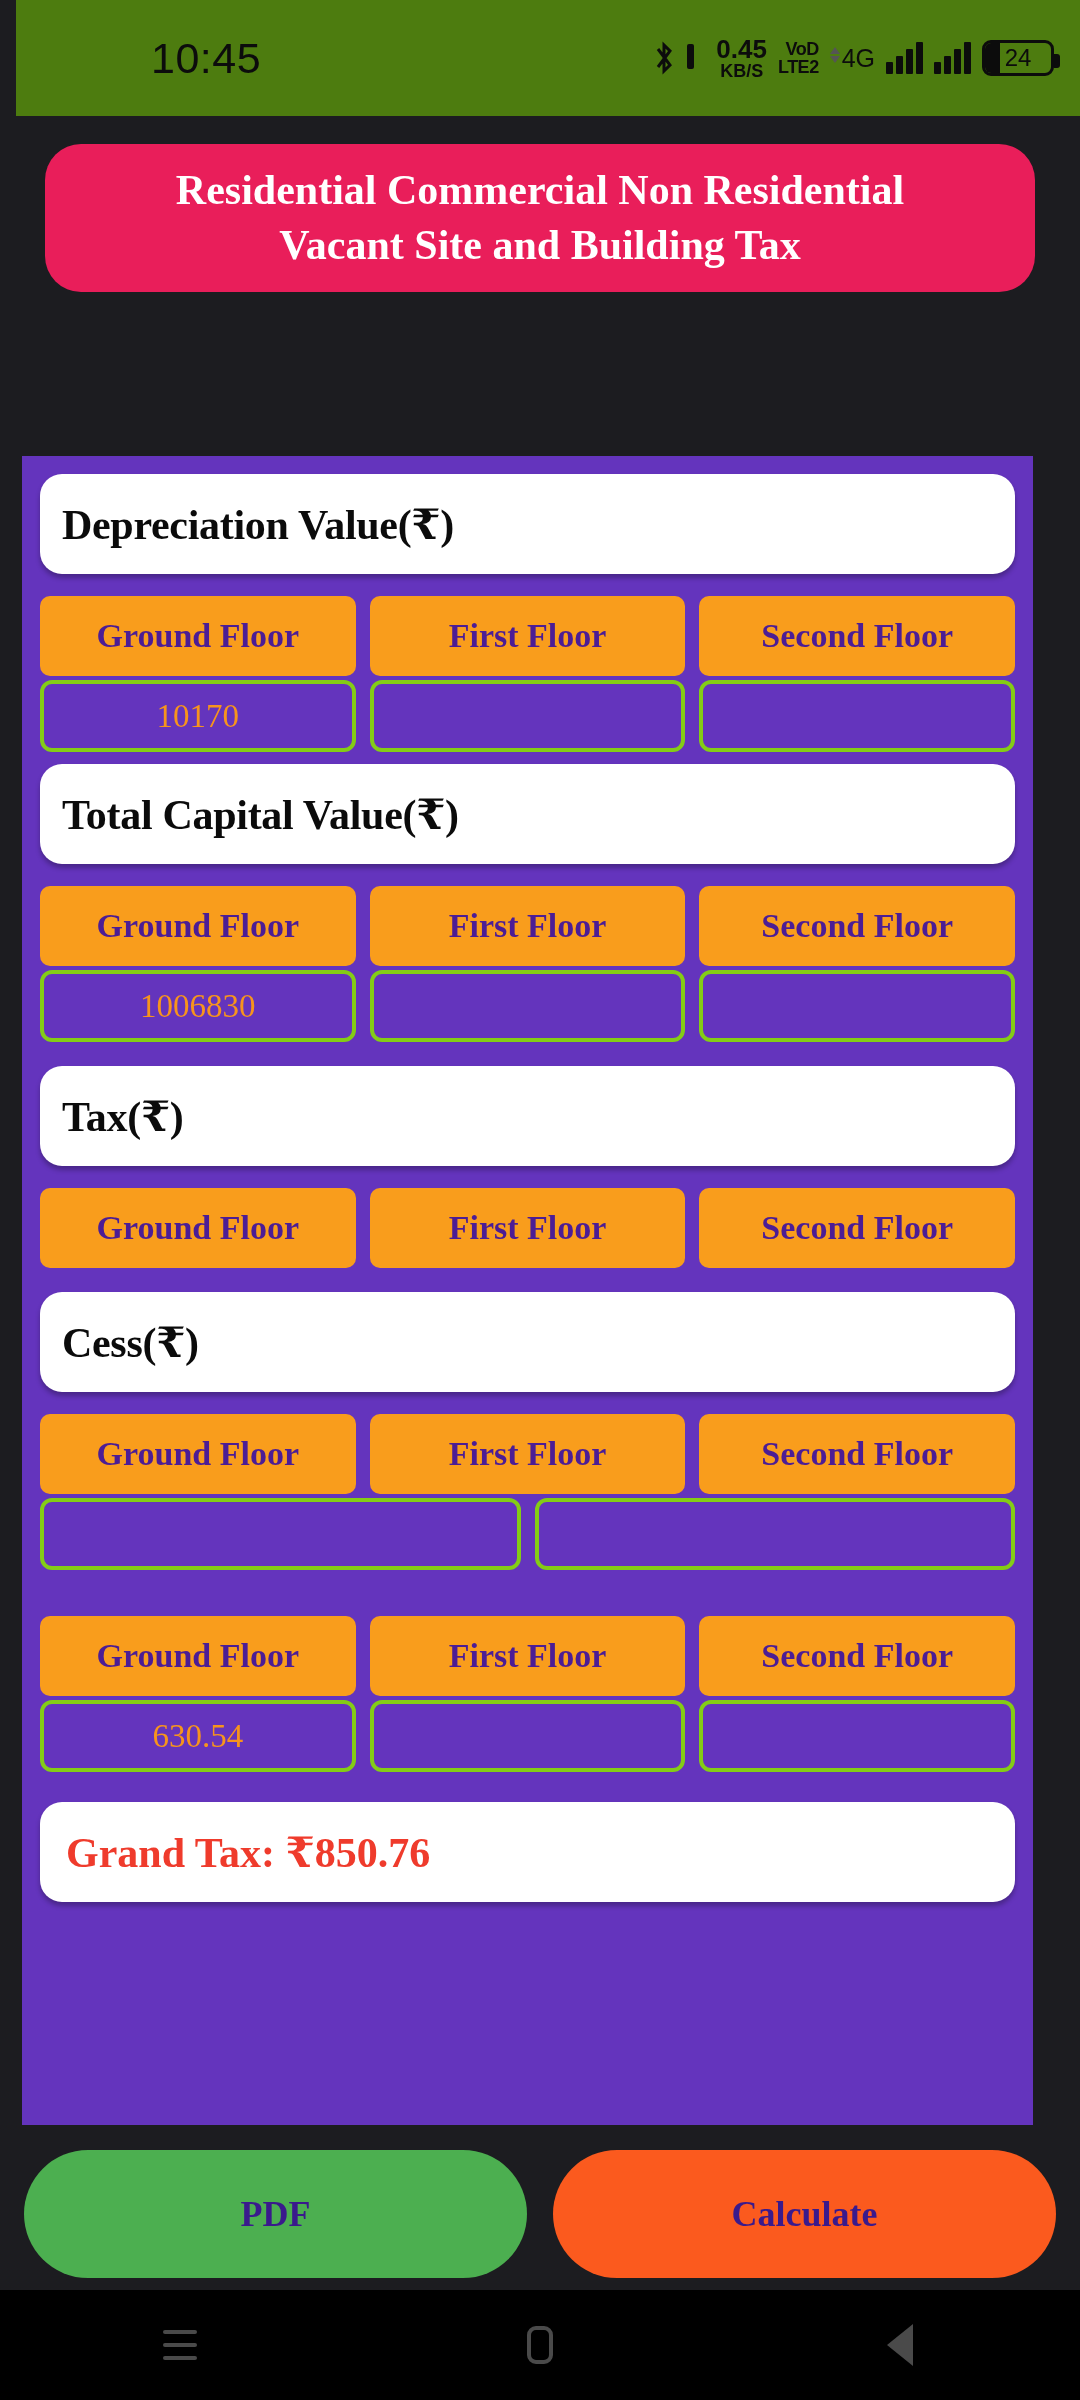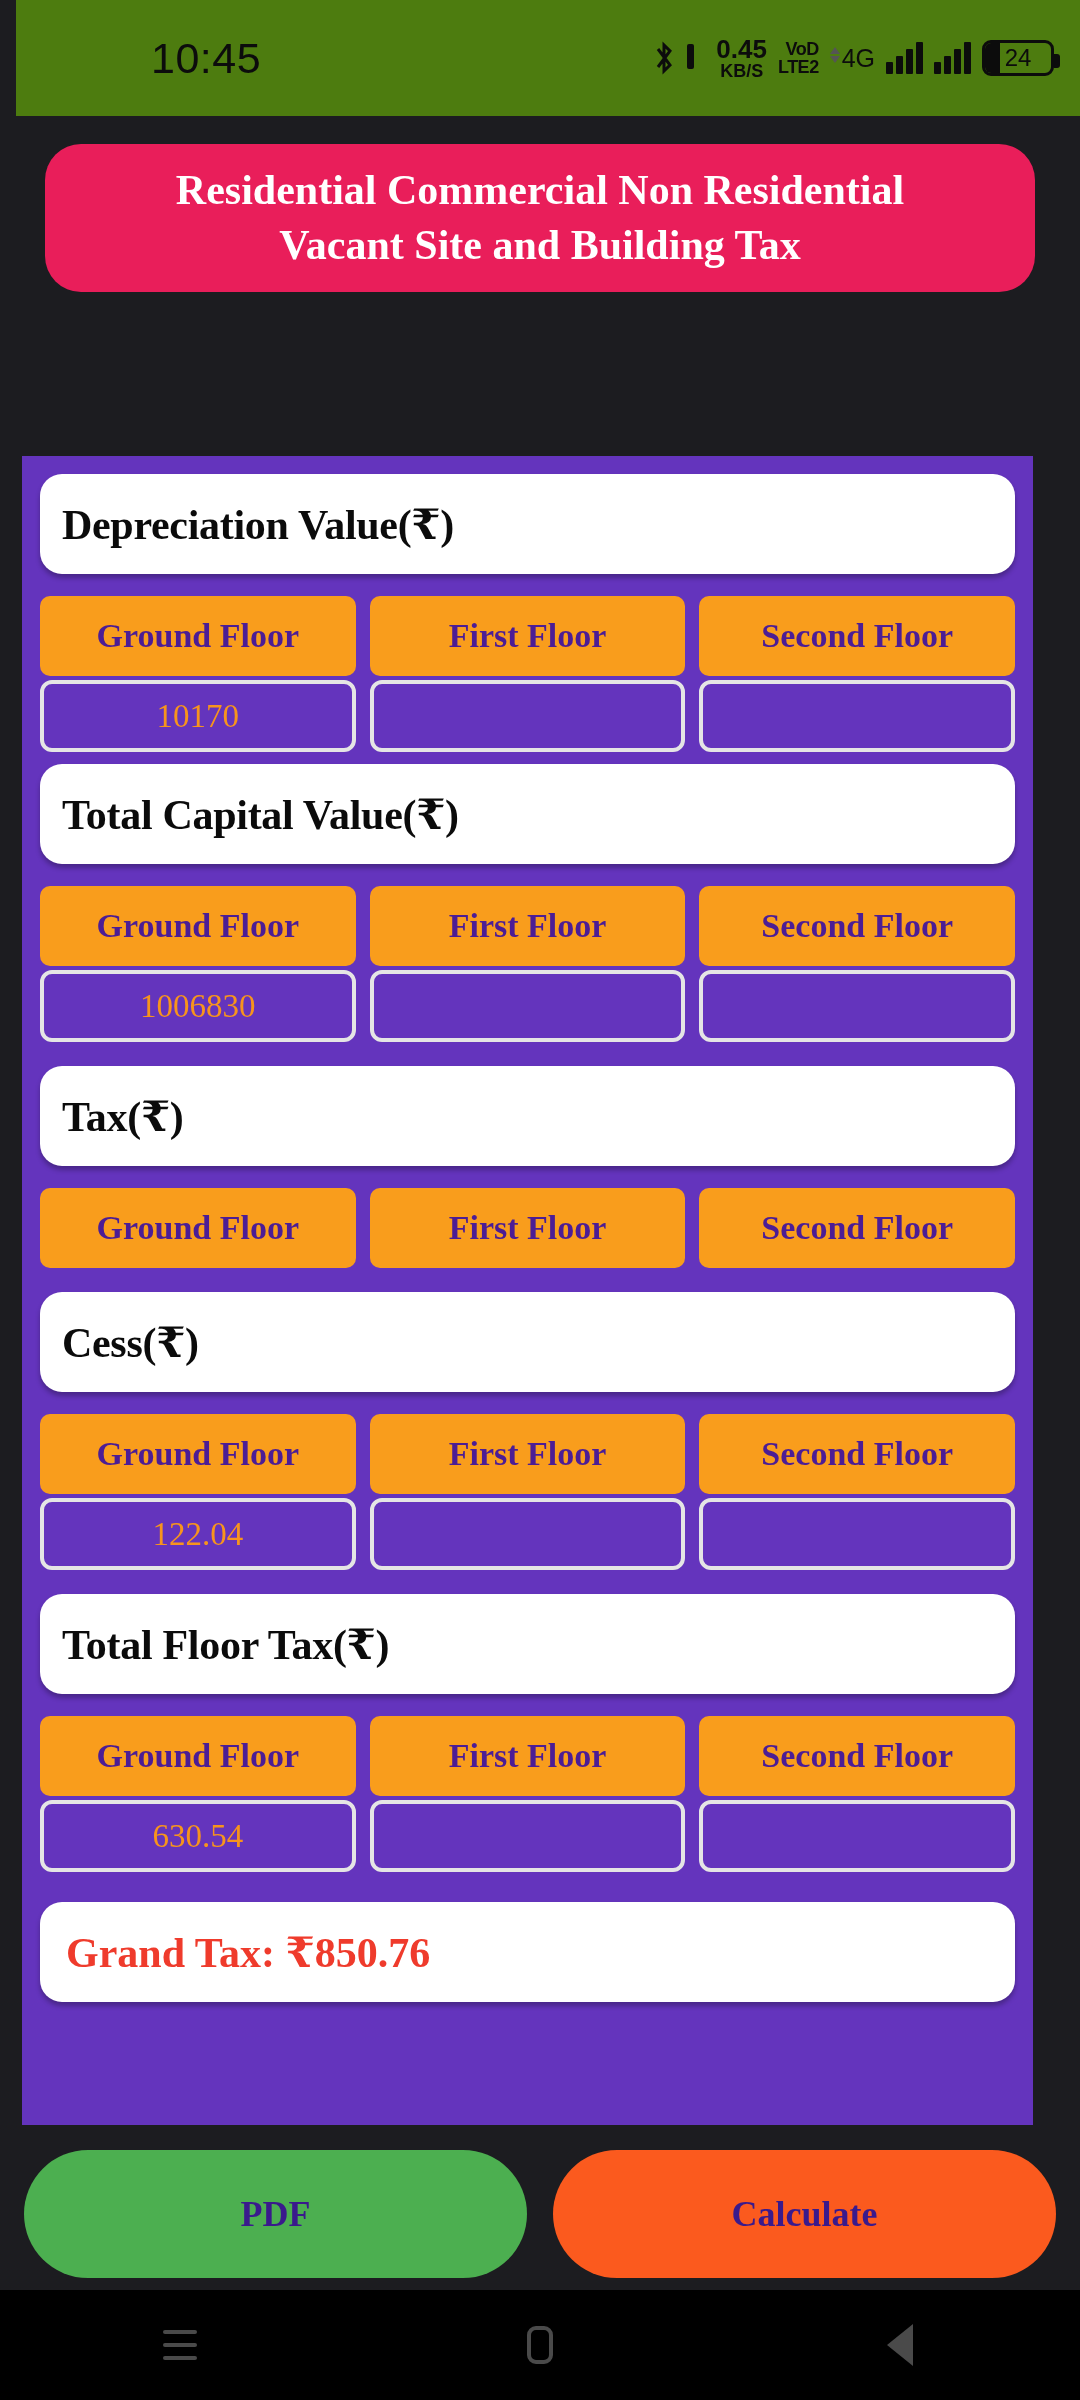--- a/index.html
+++ b/index.html
@@ -91,21 +91,21 @@
     font-size:42px; font-weight:700; color:#0b0b0b; letter-spacing:-.3px;
   }
   .floor-row{ display:flex; gap:14px; margin-top:22px; }
   .floor-head{
     flex:1; background:#f99d1c; border-radius:10px; height:80px;
     display:flex; align-items:center; justify-content:center;
   }
   .floor-head span{ font-size:34px; font-weight:700; color:#4c1d95; }
   .value-row{ display:flex; gap:14px; margin-top:4px; }
   .value-box{
-    flex:1; height:72px; border:4px solid #e5e5e5; border-radius:12px;
+    flex:1; height:72px; border:4px solid #84cc16; border-radius:12px;
     background:#6434bd; display:flex; align-items:center; justify-content:center;
   }
   .value-box span{ font-size:33px; color:#f7941d; font-weight:400; }
   .grand-card{
     background:#ffffff; border-radius:22px; height:100px;
     display:flex; align-items:center; padding:0 26px;
     box-shadow:0 4px 5px rgba(0,0,0,.28);
   }
   .grand-card .grand-text{ font-size:42px; font-weight:700; color:#ef3b2c; }
 
@@ -271,34 +271,28 @@
             </div>
             <div class="floor-head">
               <span>First Floor</span>
             </div>
             <div class="floor-head">
               <span>Second Floor</span>
             </div>  
           </div>  
           <div class="value-row">
             <div class="value-box">
-              <span>122.04</span>
-            </div>
-            <div class="value-box">
               <span></span>
             </div>
             <div class="value-box">
               <span></span>
             </div>  
           </div>
         </div>
         <div class="section" style="padding-top:24px;">  
-          <div class="label-card">    
-            <span class="label-text">Total Floor Tax(₹)</span>  
-          </div>  
           <div class="floor-row">
             <div class="floor-head">
               <span>Ground Floor</span>
             </div>
             <div class="floor-head">
               <span>First Floor</span>
             </div>
             <div class="floor-head">
               <span>Second Floor</span>
             </div>  

